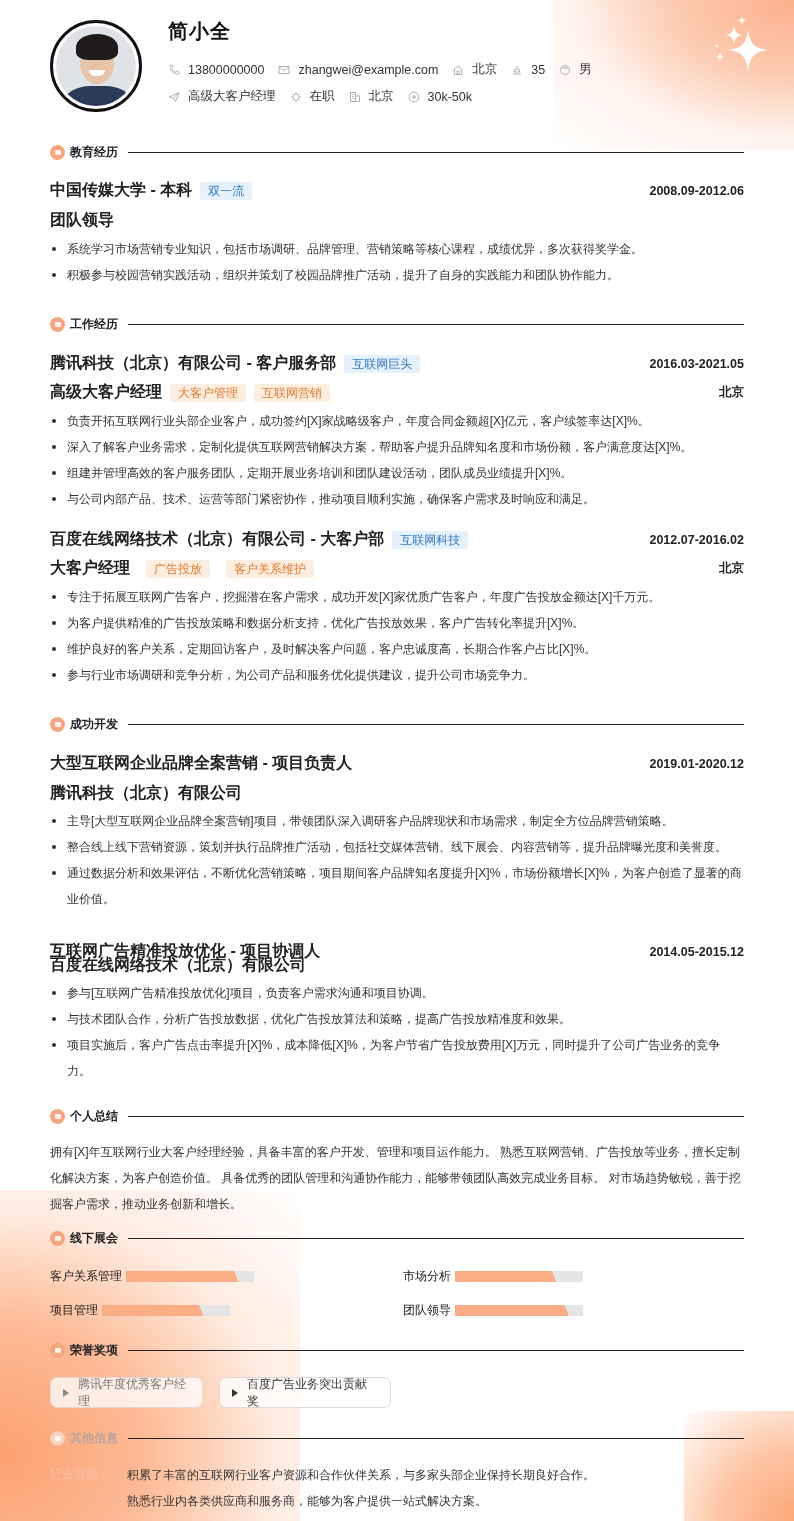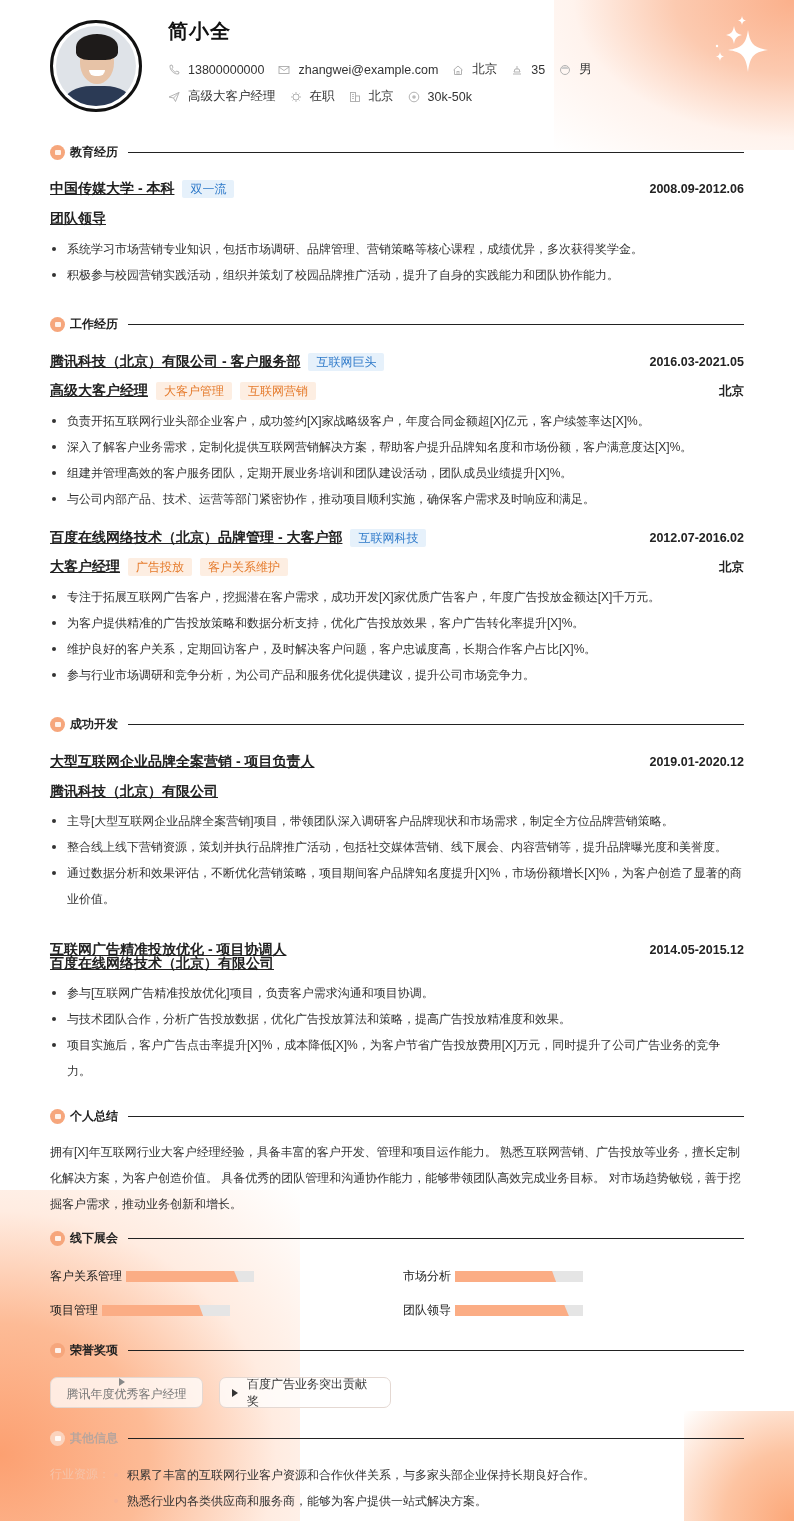--- a/index.html
+++ b/index.html
@@ -32,21 +32,21 @@
   .ico { width: 12px; height: 12px; margin-right: 8px; color: #aaa; display: inline-flex; }
   .ico svg { width: 12px; height: 12px; }
 
   .section-head { position: absolute; left: 50px; width: 694px; height: 20px; display: flex; align-items: center; }
   .sec-ico { width: 15px; height: 15px; border-radius: 50%; background: #f6a67c; margin-right: 5px; display: flex; align-items: center; justify-content: center; }
   .sec-ico::after { content: ""; width: 6px; height: 5px; background: #fff; border-radius: 1px; opacity: .85; }
   .sec-title { font-size: 12px; font-weight: bold; color: #222; margin-right: 10px; white-space: nowrap; }
   .sec-line { flex: 1; height: 1px; background: #222; }
 
   .row { position: absolute; left: 50px; width: 694px; display: flex; align-items: center; }
-  .bold { font-weight: bold; font-size: 14px; color: #222; text-decoration: underline; }
+  .bold { font-weight: bold; font-size: 16px; color: #222; }
   .right { margin-left: auto; font-weight: bold; font-size: 12.5px; color: #222; }
   .tag { display: inline-block; font-size: 12px; padding: 1px 8px; margin-left: 8px; border-radius: 2px; line-height: 16px; }
   .tag-blue { background: #e6f1fb; color: #2e79c9; }
   .tag-orange { background: #fdeee2; color: #e57b2c; }
 
   .bullets { position: absolute; left: 50px; width: 694px; list-style: none; }
   .bullets li { position: relative; padding-left: 17px; font-size: 12px; line-height: 26px; color: #333; }
   .bullets li::before { content: ""; position: absolute; left: 2px; top: 11px; width: 4px; height: 4px; border-radius: 50%; background: #333; }
 
   .summary { position: absolute; left: 50px; width: 694px; font-size: 12px; line-height: 26px; color: #333; }
@@ -215,25 +215,25 @@
     <span class="right">北京</span>
   </div>
   <ul class="bullets" style="top:408px;">
     <li>负责开拓互联网行业头部企业客户，成功签约[X]家战略级客户，年度合同金额超[X]亿元，客户续签率达[X]%。</li>
     <li>深入了解客户业务需求，定制化提供互联网营销解决方案，帮助客户提升品牌知名度和市场份额，客户满意度达[X]%。</li>
     <li>组建并管理高效的客户服务团队，定期开展业务培训和团队建设活动，团队成员业绩提升[X]%。</li>
     <li>与公司内部产品、技术、运营等部门紧密协作，推动项目顺利实施，确保客户需求及时响应和满足。</li>
   </ul>
 
   <div class="row" style="top:529px;">
-    <span class="bold">百度在线网络技术（北京）品牌管理 - 大客户部</span>
+    <span class="bold">百度在线网络技术（北京）有限公司 - 大客户部</span>
     <span class="tag tag-blue">互联网科技</span>
     <span class="right">2012.07-2016.02</span>
   </div>
-  <div class="row" style="top:558px;">
+  <div class="row" style="top:558px;gap:8px;">
     <span class="bold">大客户经理</span>
     <span class="tag tag-orange">广告投放</span>
     <span class="tag tag-orange">客户关系维护</span>
     <span class="right">北京</span>
   </div>
   <ul class="bullets" style="top:584px;">
     <li>专注于拓展互联网广告客户，挖掘潜在客户需求，成功开发[X]家优质广告客户，年度广告投放金额达[X]千万元。</li>
     <li>为客户提供精准的广告投放策略和数据分析支持，优化广告投放效果，客户广告转化率提升[X]%。</li>
     <li>维护良好的客户关系，定期回访客户，及时解决客户问题，客户忠诚度高，长期合作客户占比[X]%。</li>
     <li>参与行业市场调研和竞争分析，为公司产品和服务优化提供建议，提升公司市场竞争力。</li>
@@ -306,21 +306,21 @@
     <div class="skill-bar" style="width:128px;">
         <div class="skill-fill" style="width: 89%;"></div>
       </div>
   </div>
 
   <div class="section-head" style="top:1340px;">
     <span class="sec-ico"></span>
     <span class="sec-title">荣誉奖项</span>
     <span class="sec-line"></span>
   </div>
-  <div class="award faded" style="left:50px; width:153px;flex-direction:column;">
+  <div class="award faded" style="left:50px; width:153px;">
     <span class="tri"></span>
     <span>腾讯年度优秀客户经理</span>
   </div>
   <div class="award" style="left:219px; width:172px;">
     <span class="tri"></span>
     <span>百度广告业务突出贡献奖</span>
   </div>
 
   <div class="section-head" style="top:1428px;">
     <span class="sec-ico" style="background:#fbd3bd;"></span>

